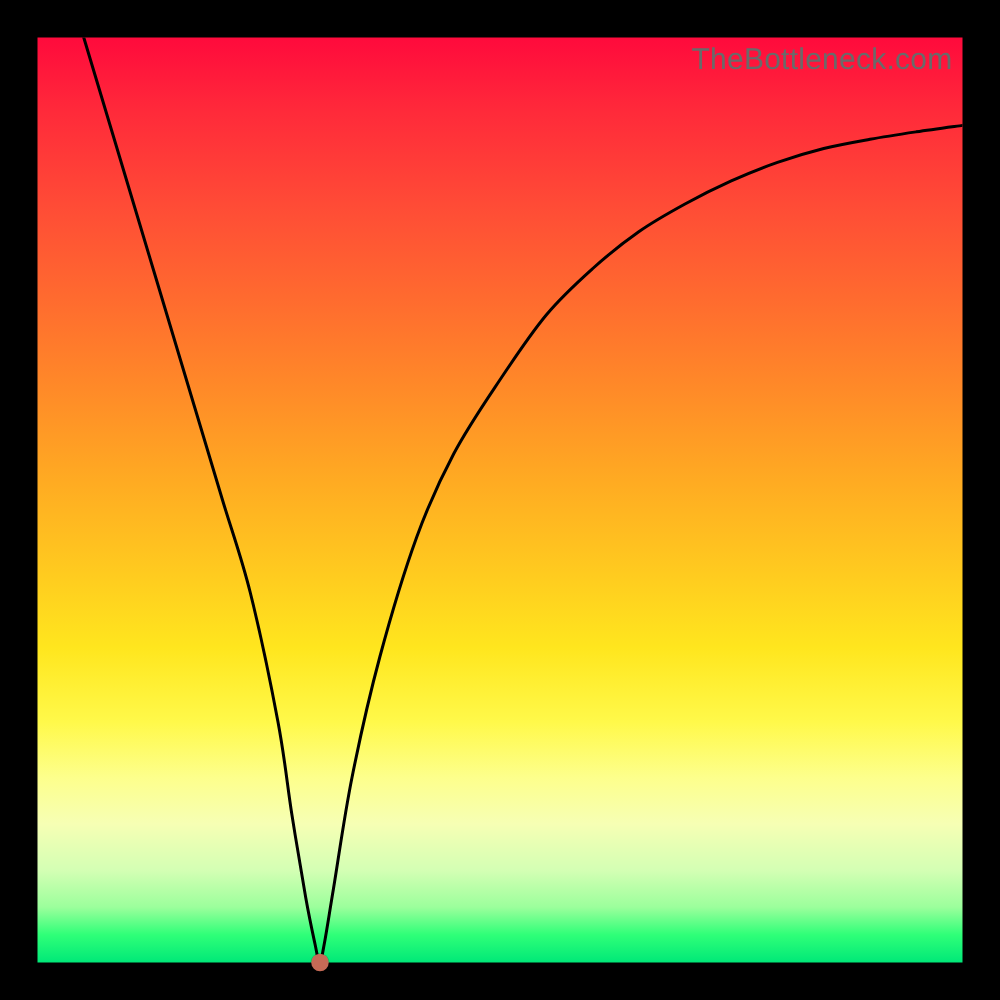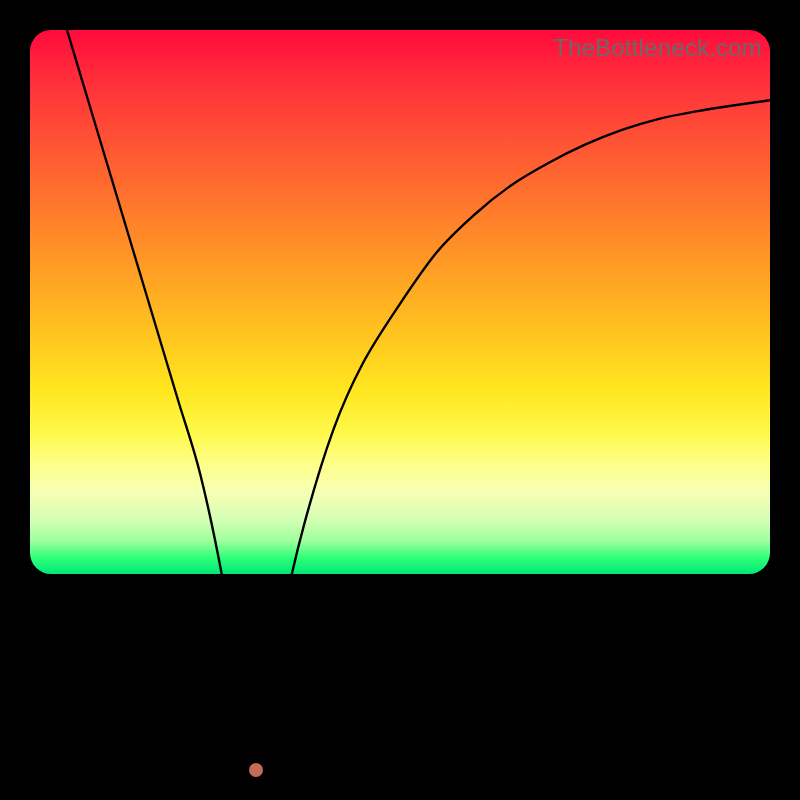--- a/index.html
+++ b/index.html
@@ -8,39 +8,38 @@
     position: relative;
     width: 800px;
     height: 800px;
     background: #000;
   }
   .plot-area {
     position: absolute;
     left: 30px;
     top: 30px;
     width: 740px;
-    height: 544px;
+    height: 740px;
     background: linear-gradient(to bottom,
       #ff0a3c 0%,
       #ff2a3a 8%,
       #ff4b36 18%,
       #ff6a2f 28%,
       #ff8a28 38%,
       #ffab22 48%,
       #ffcb1f 58%,
       #ffe61e 66%,
       #fff94a 74%,
       #fdff8c 80%,
       #f6ffb4 85%,
       #d4ffb4 90%,
       #9cff9c 94%,
       #2fff78 97%,
       #00e878 100%
     );
-    border-radius: 21px;
   }
   .watermark {
     position: absolute;
     top: 4px;
     right: 8px;
     font-family: Arial, Helvetica, sans-serif;
     font-size: 24px;
     color: #6a6a6a;
     letter-spacing: 0.2px;
     user-select: none;

